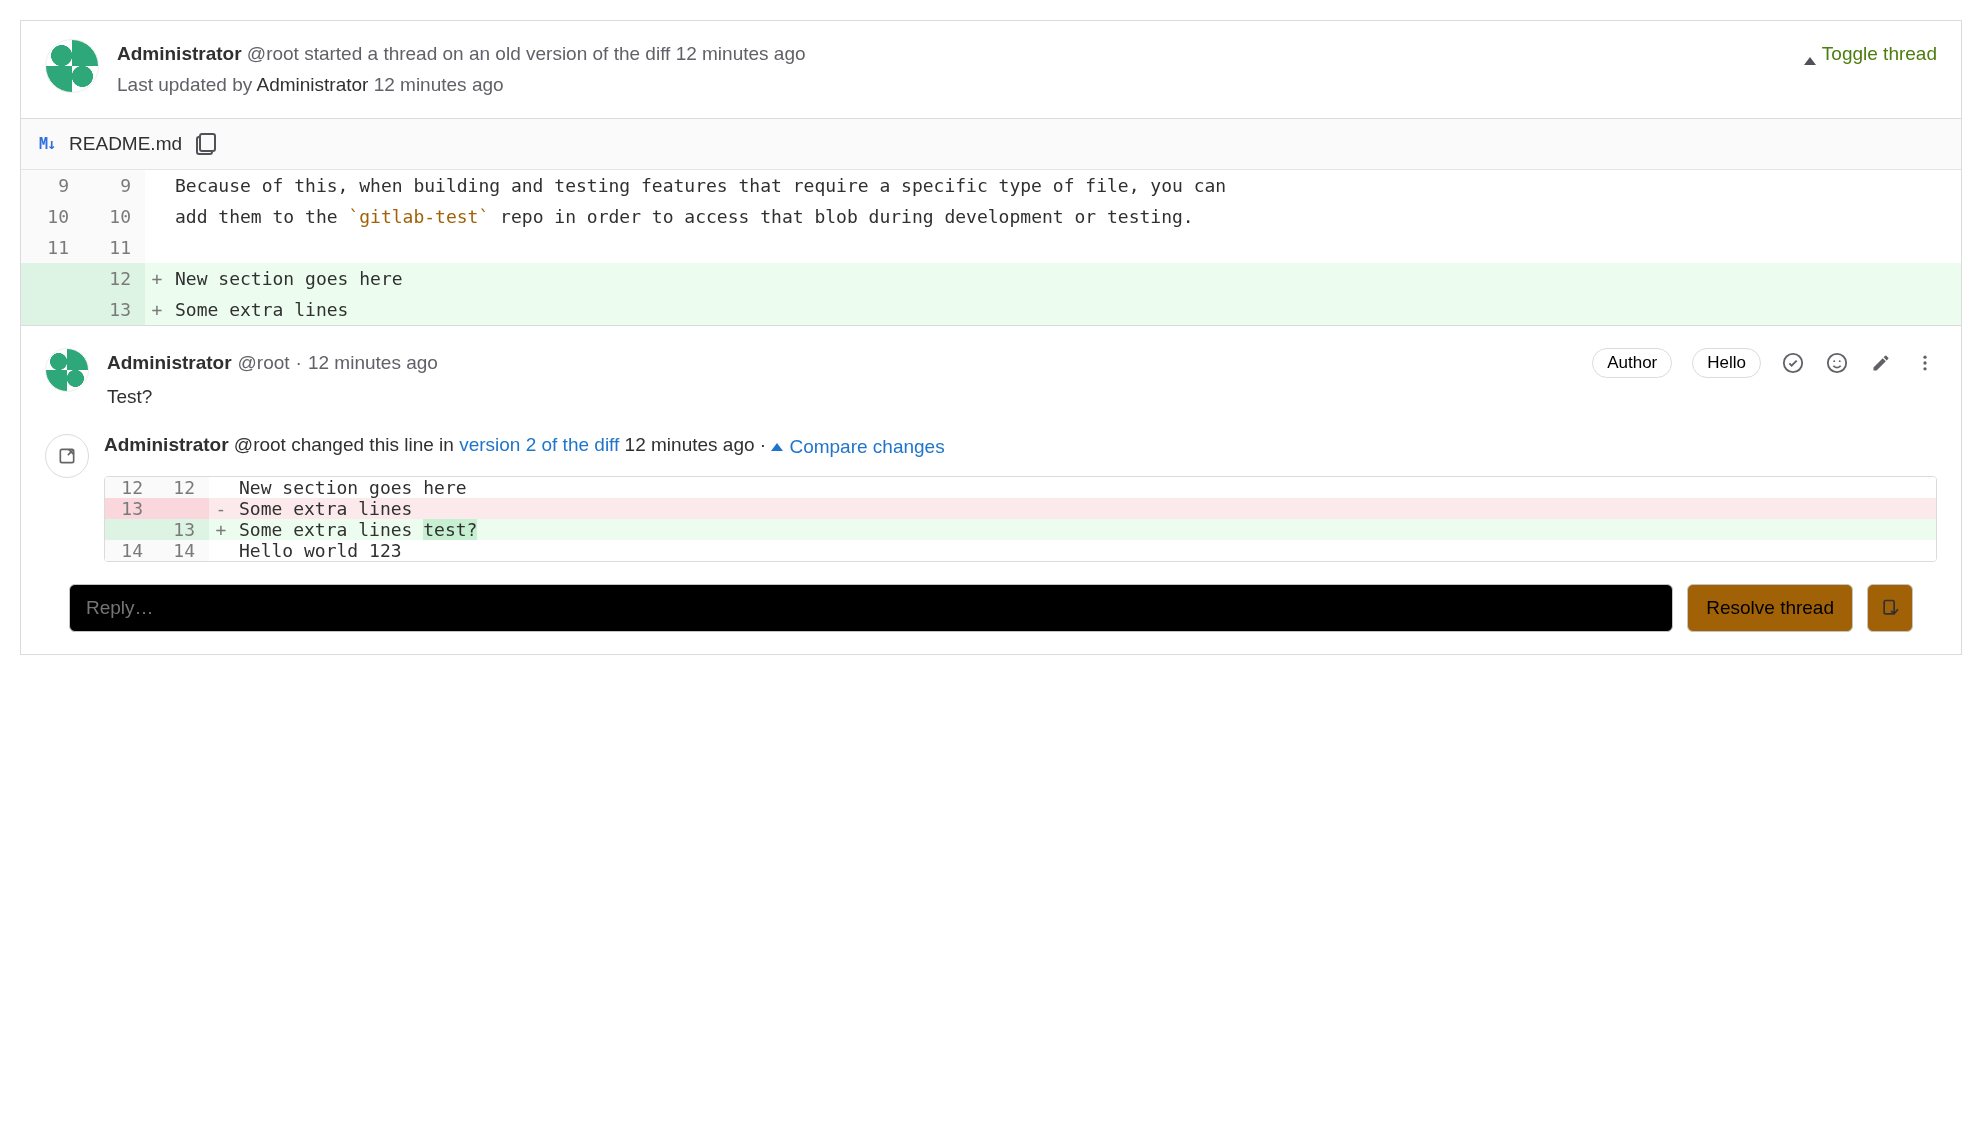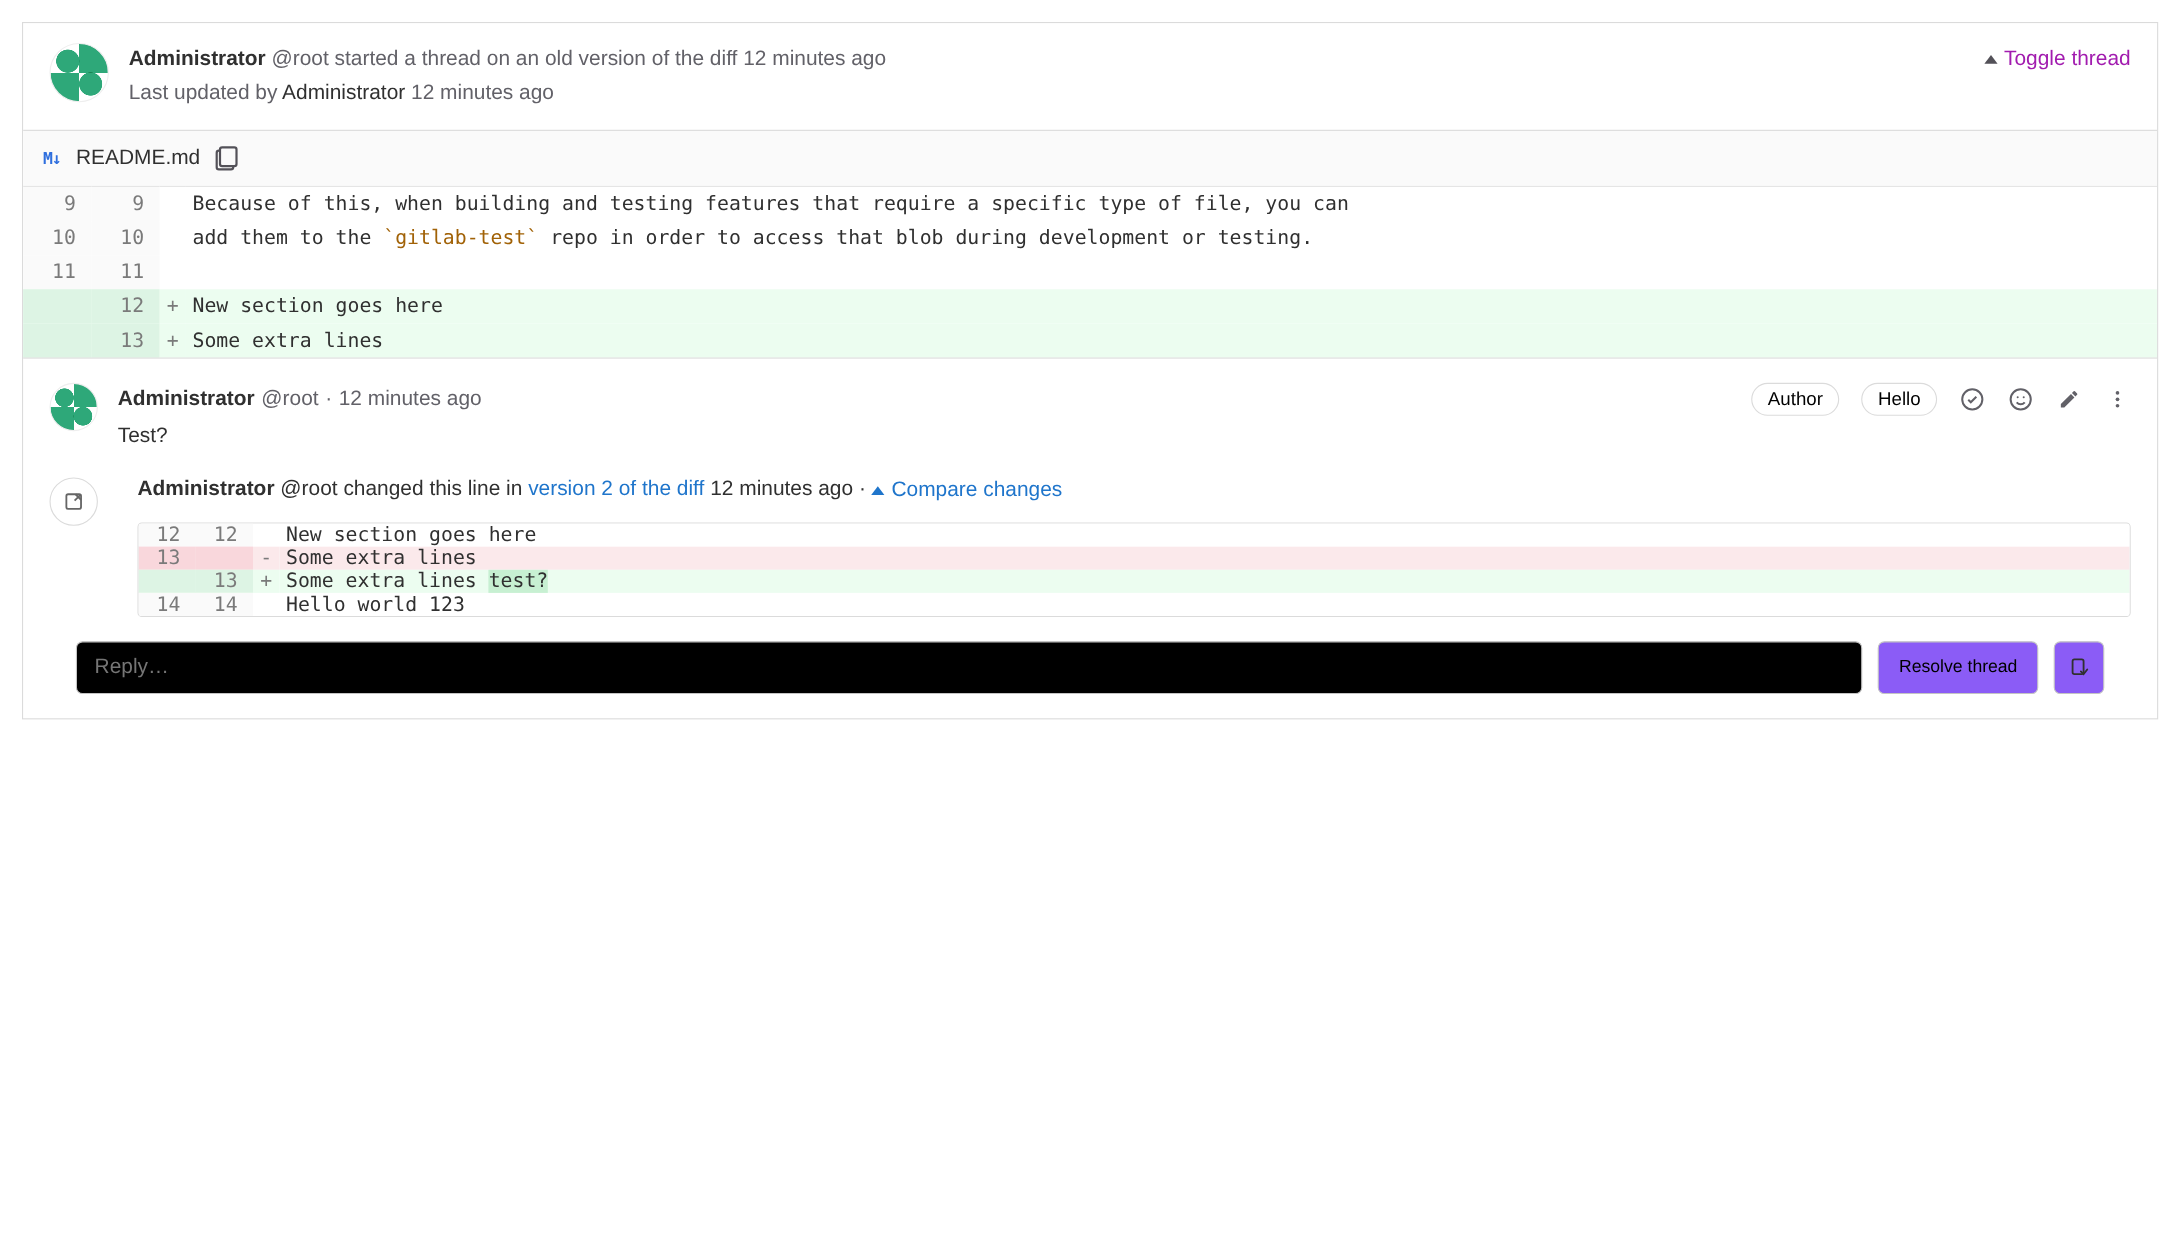--- a/index.html
+++ b/index.html
@@ -31,22 +31,22 @@
       radial-gradient(circle at 70% 70%, #2ea879 20%, transparent 21%);
     background-blend-mode: multiply;
     border: 1px solid #eee;
   }
   .avatar.small { width: 44px; height: 44px; }
   .thread-title { flex: 1; line-height: 1.55; }
   .thread-title .name { font-weight: 600; }
   .thread-title .muted { color: #626168; }
   .thread-title .row2 { color: #626168; display:block; margin-top:2px; }
   .toggle-thread {
-    display: flex; align-items: center; gap: 6px;
-    color: #a21caf; cursor: pointer; font-size: 19px;
+    display: flex; align-items: flex-end; gap: 6px;
+    color: #4d7c0f; cursor: pointer; font-size: 19px;
     padding-top: 4px;
   }
   .chev { display:inline-block; width:0; height:0; border-left:6px solid transparent; border-right:6px solid transparent; }
   .chev.up { border-bottom: 8px solid #535158; }
   .file-header {
     border-top: 1px solid #dbdbdb;
     background: #fafafa;
     padding: 14px 18px;
     display: flex; align-items: center; gap: 14px;
   }
@@ -71,30 +71,30 @@
   .comment-block { border-top:1px solid #dbdbdb; padding: 22px 24px 0 24px; }
   .comment-row { display:flex; gap:18px; align-items:flex-start; }
   .comment-body { flex:1; }
   .comment-head { display:flex; align-items:center; gap:6px; flex-wrap:wrap; }
   .comment-head .name { font-weight:600; }
   .comment-head .muted { color:#626168; }
   .comment-actions { margin-left:auto; display:flex; align-items:center; gap:20px; }
   .pill { border:1px solid #dbdbdb; border-radius:16px; padding:4px 14px; font-size:17px; color:#000000; cursor:default; }
   .icn { width:24px; height:24px; color:#626168; cursor:pointer; display:inline-flex; align-items:center; justify-content:center; }
   .comment-text { margin-top:8px; font-size:19px; }
-  .system-row { display:flex; gap:36px; align-items:flex-start; margin-top:26px; }
+  .system-row { display:flex; gap:15px; align-items:flex-start; margin-top:26px; }
   .sys-icon-wrap { width:44px; height:44px; border:1px solid #dbdbdb; border-radius:50%; display:flex; align-items:center; justify-content:center; color:#666; flex-shrink:0; }
   .sys-text .link { color:#1f75cb; cursor:pointer; }
   .compare { color:#1f75cb; cursor:pointer; display:inline-flex; align-items:center; gap:6px; }
   .inline-diff { margin-top:18px; border:1px solid #dbdbdb; border-radius:4px; overflow:hidden; }
   .inline-diff table { width:100%; border-collapse:collapse; font-family: ui-monospace, Menlo, monospace; font-size:18px; }
   .inline-diff .ln { width:52px; }
   .reply-row { display:flex; gap:14px; padding:22px 24px; align-items:stretch; }
   .reply-input { flex:1; border:1px solid #c4c4c4; border-radius:6px; padding:12px 16px; font-size:19px; color:#666; background:#000000; }
-  .btn { border:1px solid #c4c4c4; border-radius:6px; background:#8b5cf6; padding:10px 18px; font-size:16px; cursor:pointer; display:flex; align-items:center; }
+  .btn { border:1px solid #c4c4c4; border-radius:6px; background:#a16207; padding:10px 18px; font-size:19px; cursor:pointer; display:flex; align-items:center; }
   .btn.icon-only { padding:10px 12px; }
   svg { display:block; }
 </style>
 </head>
 <body>
 
 <div class="card">
 
   <div class="thread-header">
     <div class="avatar"></div>

